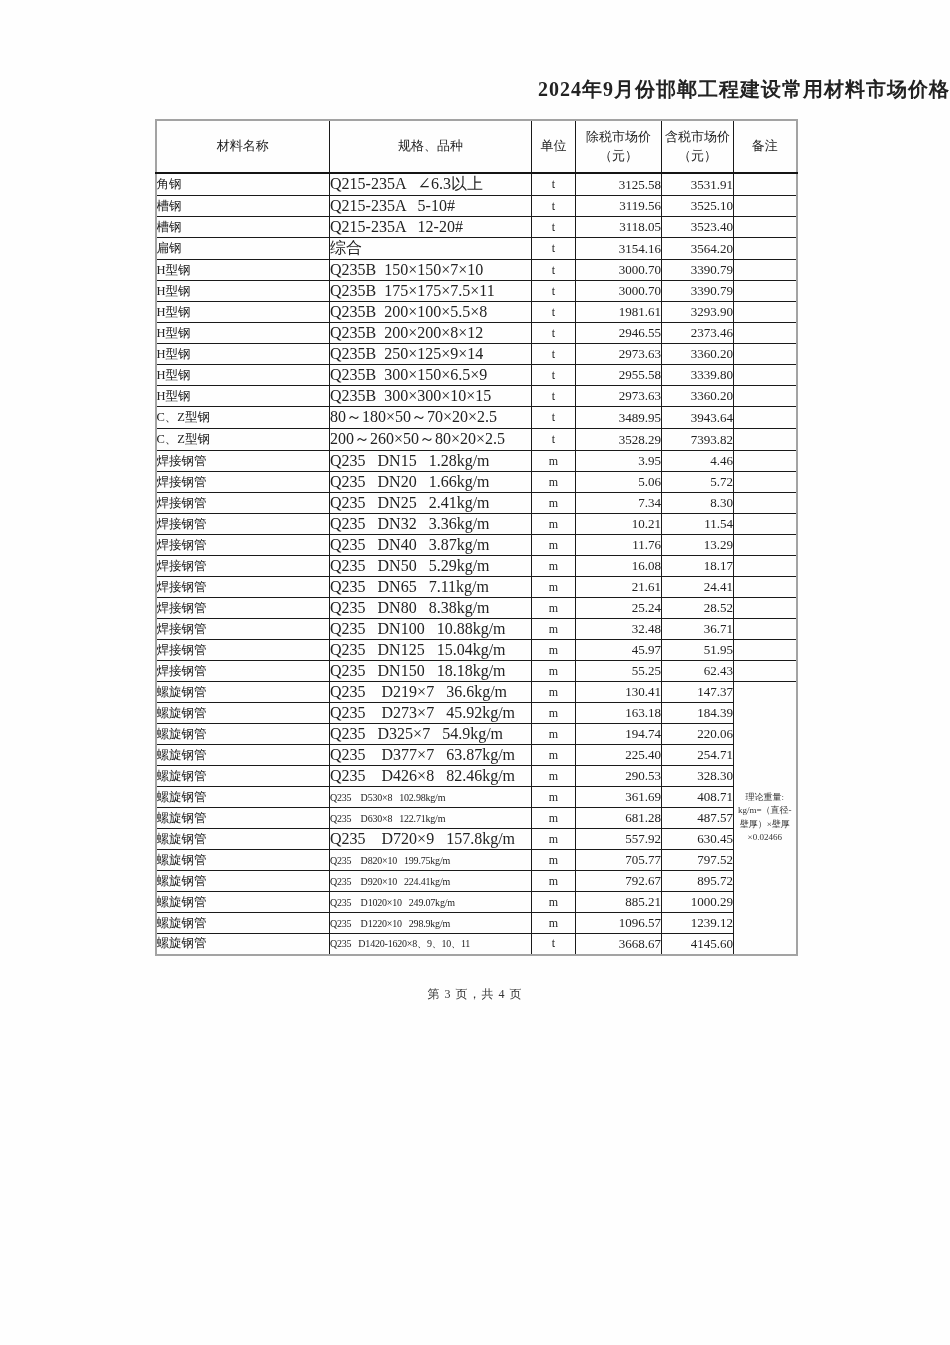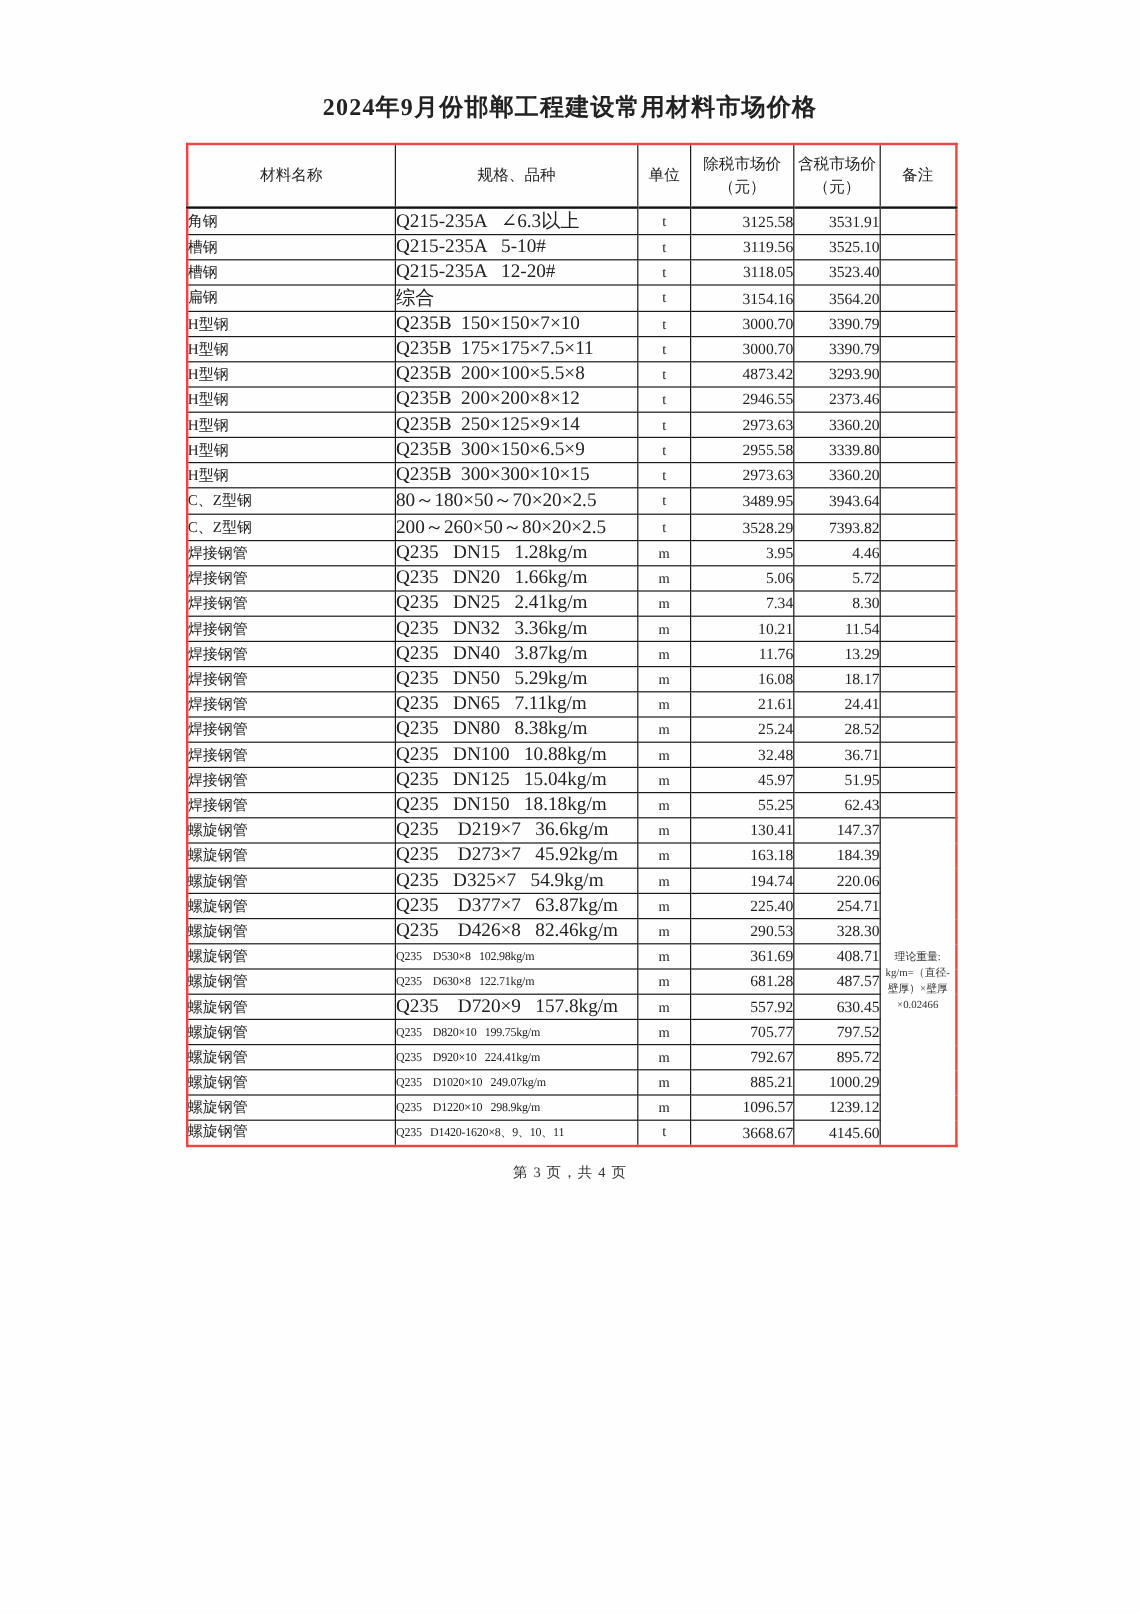--- a/index.html
+++ b/index.html
@@ -8,35 +8,35 @@
     width: 950px;
     height: 1345px;
     background: #fefefe;
     font-family: "Liberation Serif", "DejaVu Serif", serif;
     color: #1c1c1c;
     overflow: hidden;
   }
   .doc-title {
     margin: 0;
     padding-top: 76px;
-    text-align: center;
+    text-align: right;
     font-size: 20px;
     font-weight: 700;
     letter-spacing: 1px;
     color: #222;
   }
   .table-wrap {
     width: 641px;
     margin: 16px auto 0 auto;
   }
   table.price-table {
     width: 641px;
     border-collapse: collapse;
     table-layout: fixed;
-    border: 2px solid #ef4444;
+    border: 2px solid #a3a3a3;
   }
   .price-table th, .price-table td {
     border: 1px solid #1a1a1a;
     overflow: hidden;
     vertical-align: middle;
     padding: 0;
   }
   .price-table thead tr { height: 53px; }
   .price-table thead th {
     font-size: 13px;
@@ -78,21 +78,21 @@
   .c-note {
     font-size: 9px;
     text-align: center;
     line-height: 1.5;
     white-space: pre-line;
     color: #333;
     padding: 0 2px;
   }
   .page-footer {
     width: 641px;
-    margin: 13px auto 0 auto;
+    margin: 30px auto 0 auto;
     text-align: center;
     font-size: 12px;
     letter-spacing: 1px;
     color: #333;
   }
 </style>
 </head>
 <body>
 
 <div class="canvas">
@@ -165,21 +165,21 @@
             <td class="c-spec">Q235B  175×175×7.5×11</td>
             <td class="c-unit">t</td>
             <td class="c-price">3000.70</td>
             <td class="c-price">3390.79</td>
             <td class="c-remark"></td>
           </tr>
           <tr>
             <td class="c-name">H型钢</td>
             <td class="c-spec">Q235B  200×100×5.5×8</td>
             <td class="c-unit">t</td>
-            <td class="c-price">4873.42</td>
+            <td class="c-price">1981.61</td>
             <td class="c-price">3293.90</td>
             <td class="c-remark"></td>
           </tr>
           <tr>
             <td class="c-name">H型钢</td>
             <td class="c-spec">Q235B  200×200×8×12</td>
             <td class="c-unit">t</td>
             <td class="c-price">2946.55</td>
             <td class="c-price">2373.46</td>
             <td class="c-remark"></td>

